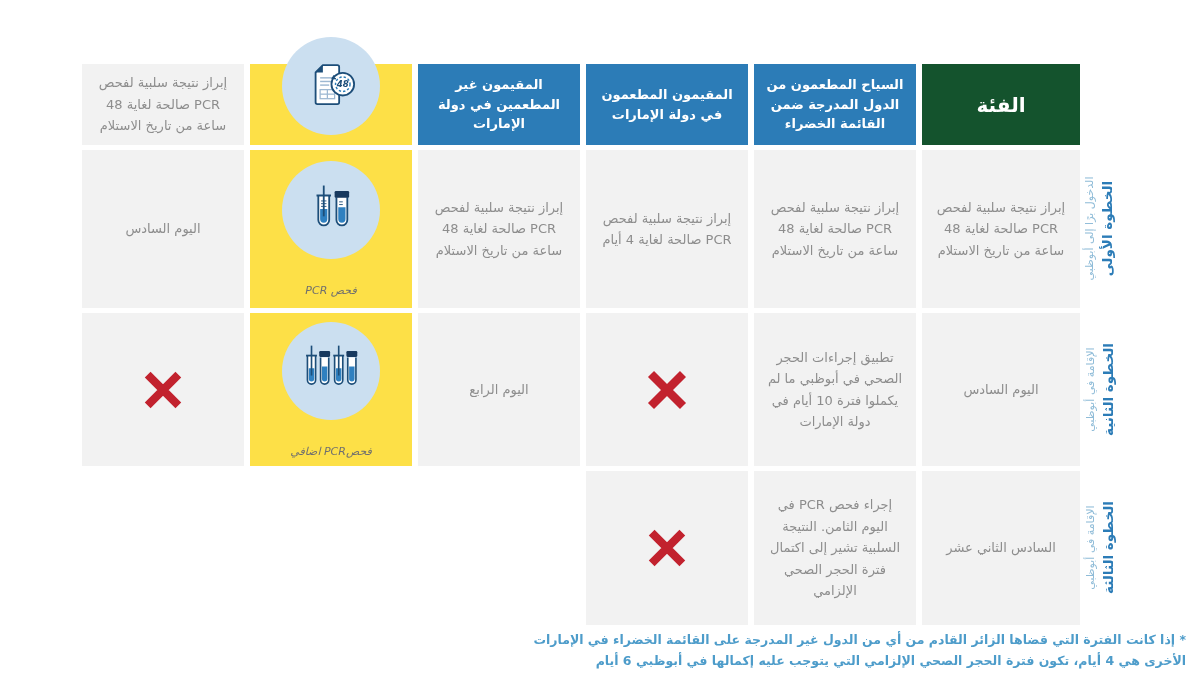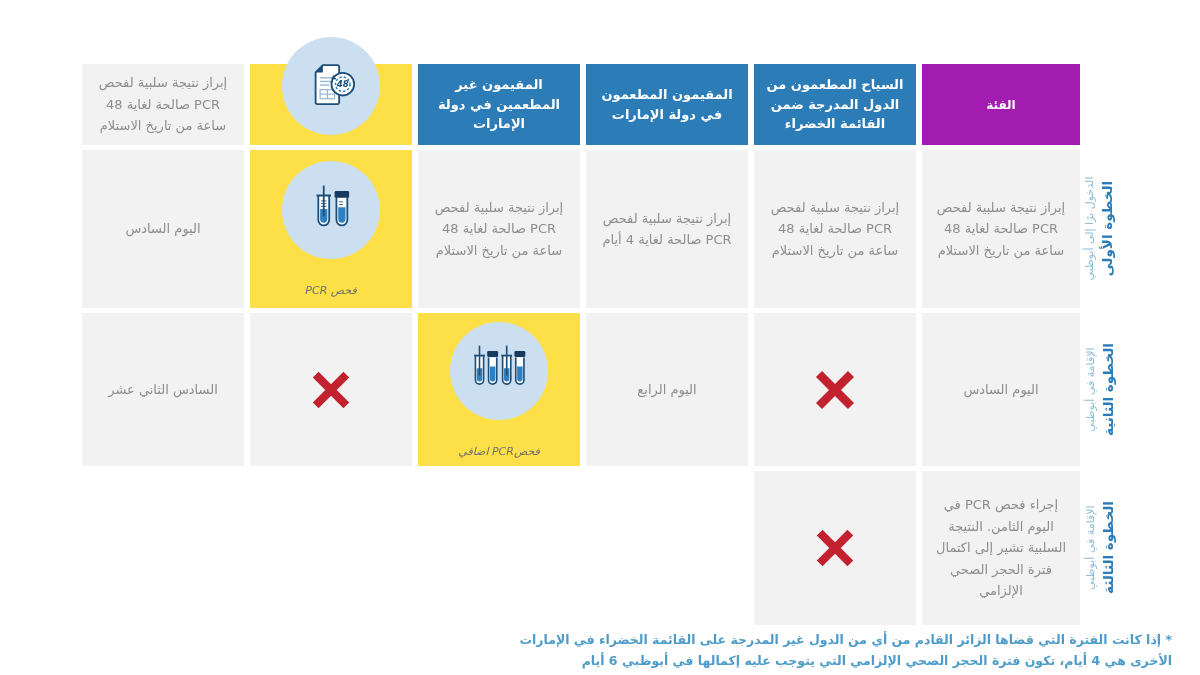--- a/index.html
+++ b/index.html
@@ -11,21 +11,21 @@
     display:grid;
     grid-template-columns:158px 162px 162px 162px 162px 162px;
     grid-template-rows:81px 158px 153px 154px;
     gap:5px 6px;
   }
   .hcell{
     background:#2c7cb7;color:#ffffff;font-weight:bold;font-size:13px;
     display:flex;align-items:center;justify-content:center;text-align:center;
     line-height:1.5;padding:4px 8px;box-sizing:border-box;
   }
-  .hcell.cat{background:#a21caf;font-size:12px;letter-spacing:.5px;}
+  .hcell.cat{background:#14532d;font-size:20px;letter-spacing:.5px;}
   .cell{
     background:#f2f2f2;color:#8d8d8d;font-size:13px;
     display:flex;align-items:center;justify-content:center;text-align:center;
     line-height:1.65;padding:10px 13px;box-sizing:border-box;
   }
   .catcell{
     background:#fde047;display:flex;flex-direction:column;
     align-items:center;justify-content:center;gap:25px;box-sizing:border-box;padding:6px 0;font-style:italic;
   }
   .icon-circle{
@@ -41,21 +41,21 @@
     display:flex;align-items:center;justify-content:center;overflow:visible;
   }
   .step-inner{
     flex:0 0 auto;white-space:nowrap;text-align:center;
     transform:rotate(-90deg);direction:rtl;
   }
   .step-sub{color:#8fbcd8;font-size:11px;line-height:1.35;}
   .step-title{color:#2c7cb7;font-weight:bold;font-size:13.5px;line-height:1.35;}
 
   .footnote{
-    position:absolute;top:630px;right:28px;width:655px;
+    position:absolute;top:630px;right:14px;width:655px;
     color:#4d9cca;font-size:12.5px;font-weight:bold;line-height:1.65;
     text-align:right;direction:rtl;
   }
 </style>
 </head>
 <body>
 
 <div class="stage">
 
   <div class="grid">
@@ -119,20 +119,23 @@
           <line x1="41" y1="26" x2="45" y2="26" stroke="#1d4e79" stroke-width="1"></line>
         </svg>
       </div>
       <div class="catlabel">فحص PCR</div>
     </div>
     <div class="cell">
         <span>اليوم السادس</span>
       </div>
     <div class="cell">
         <span>اليوم السادس</span>
+      </div>
+    <div class="cell">
+        <span>تطبيق إجراءات الحجر الصحي في أبوظبي ما لم يكملوا فترة 10 أيام في دولة الإمارات</span>
       </div>
     <div class="cell">
       <svg class="xmark" viewBox="0 0 48 48" width="48" height="48">
         <path d="M8 8 L40 40 M40 8 L8 40" stroke="#c2222e" stroke-width="8.5" stroke-linecap="butt"></path>
       </svg>
     </div>
     <div class="cell">
         <span>اليوم الرابع</span>
       </div>
 

